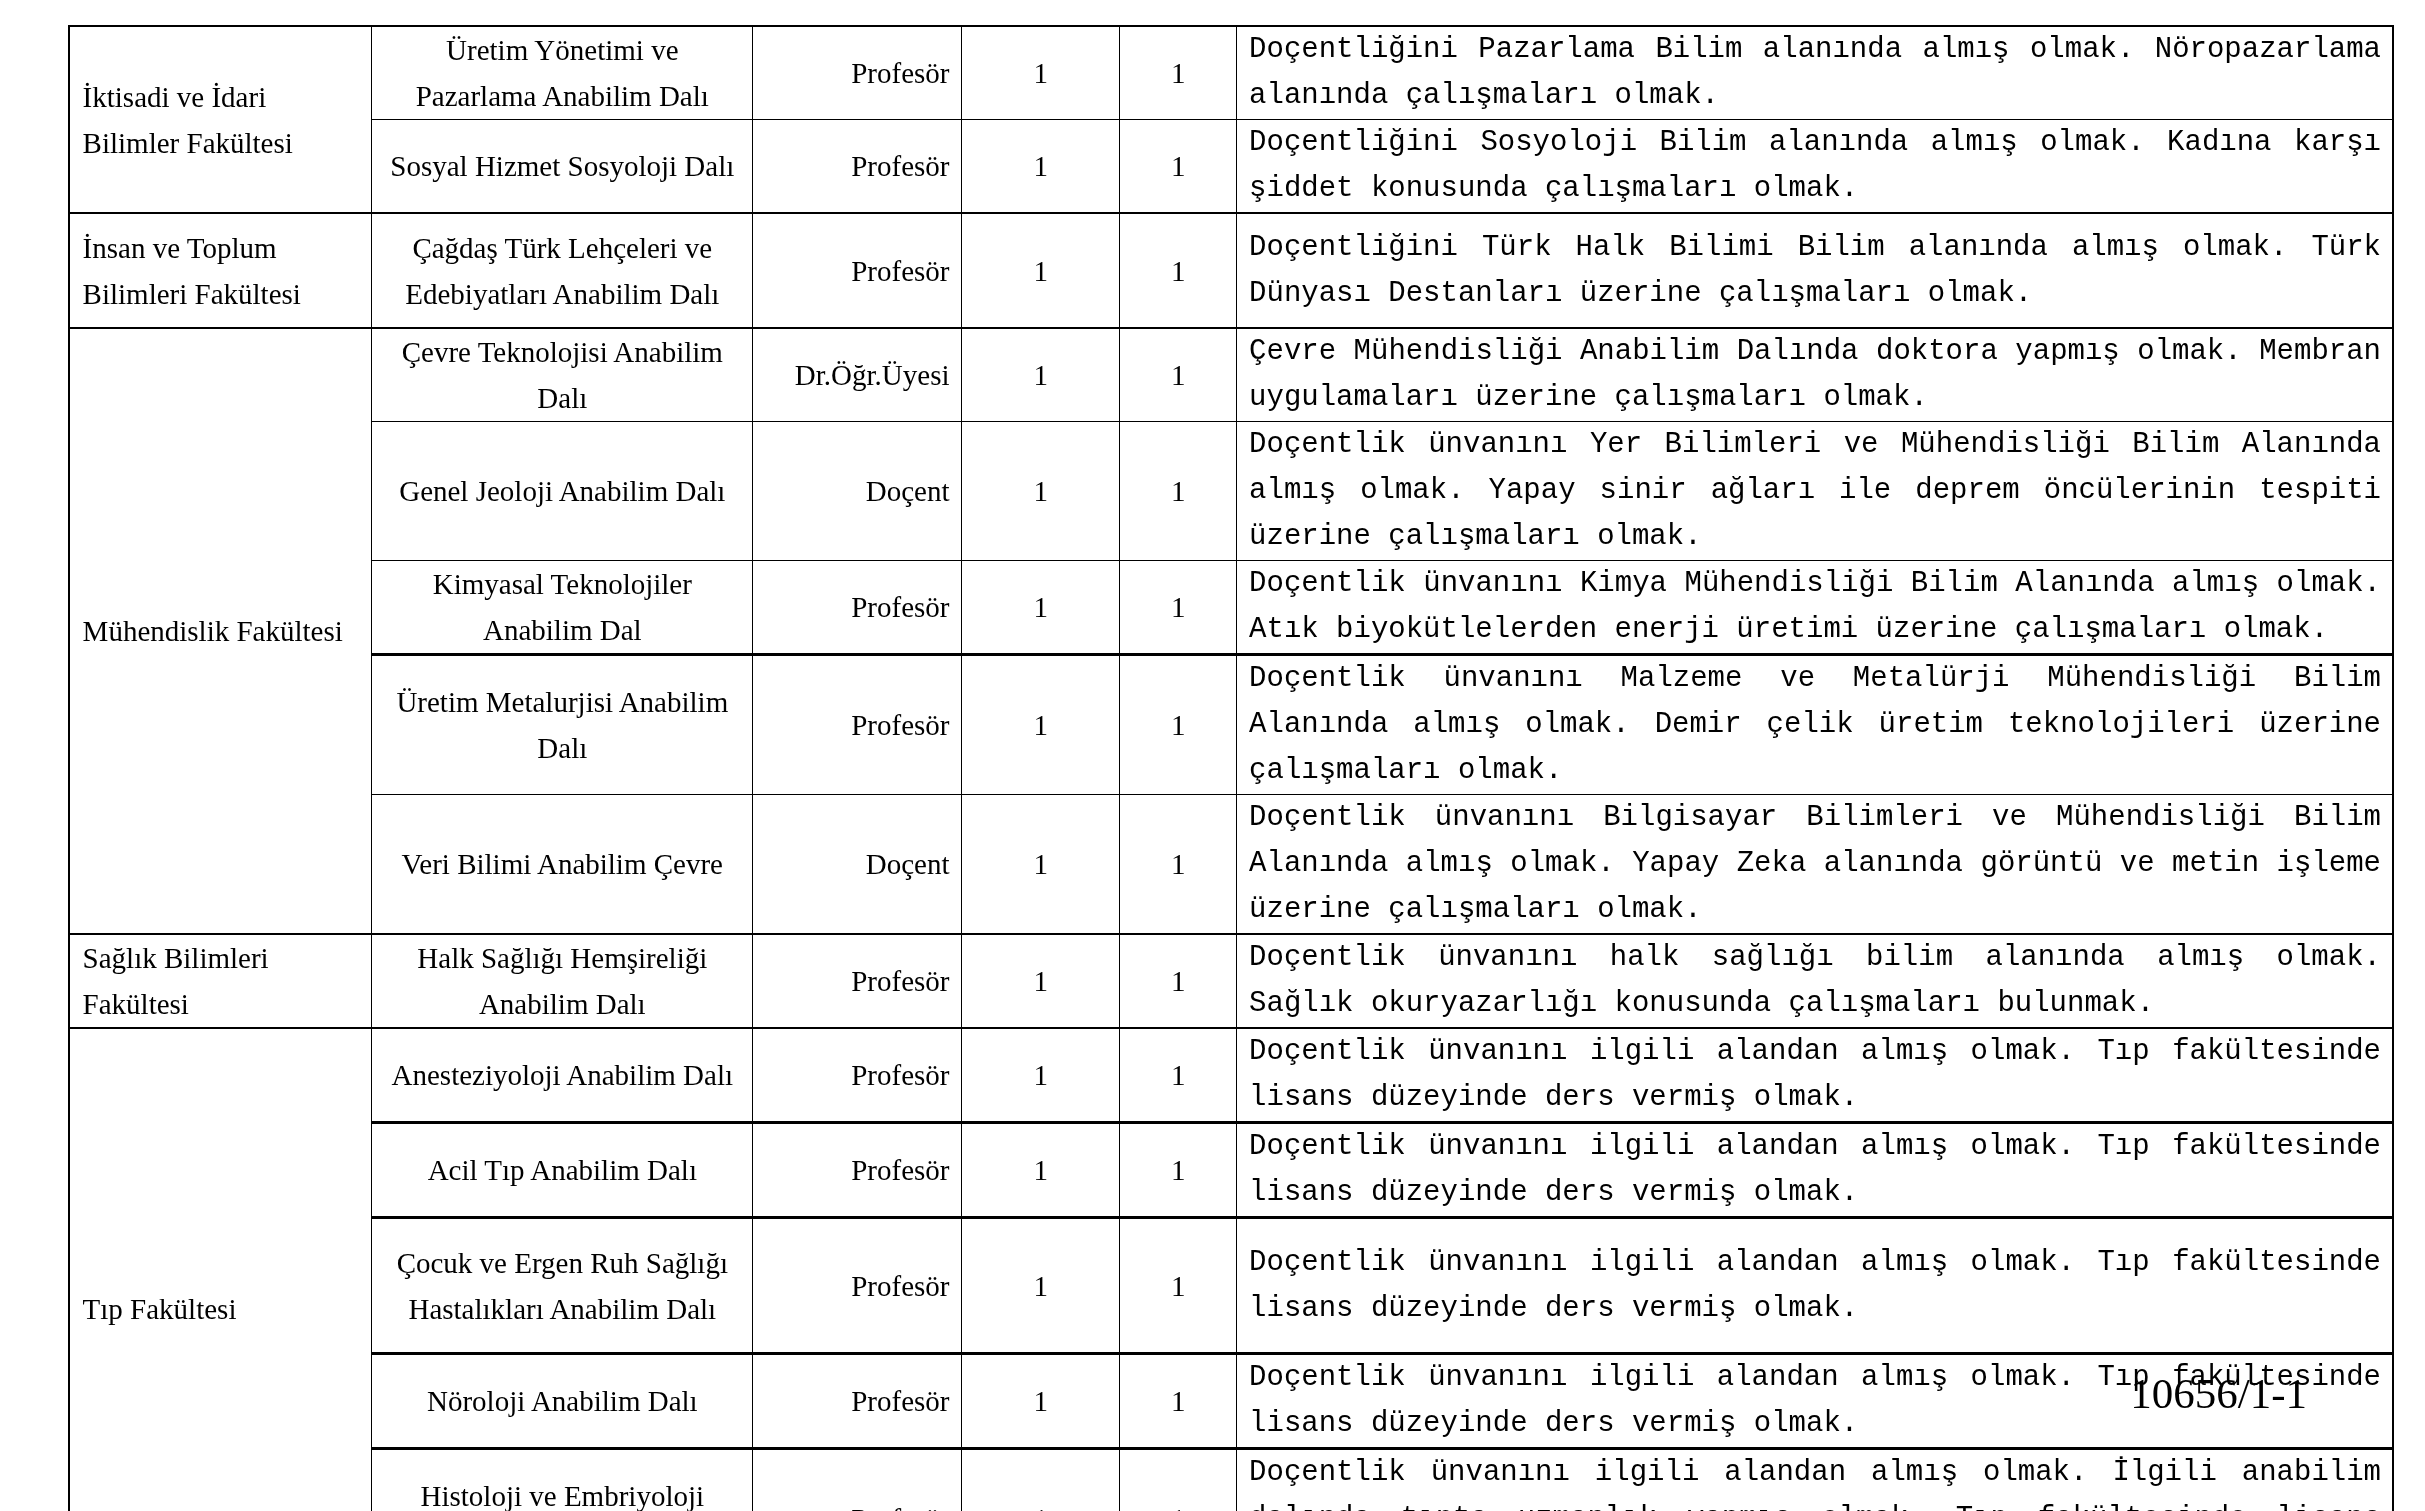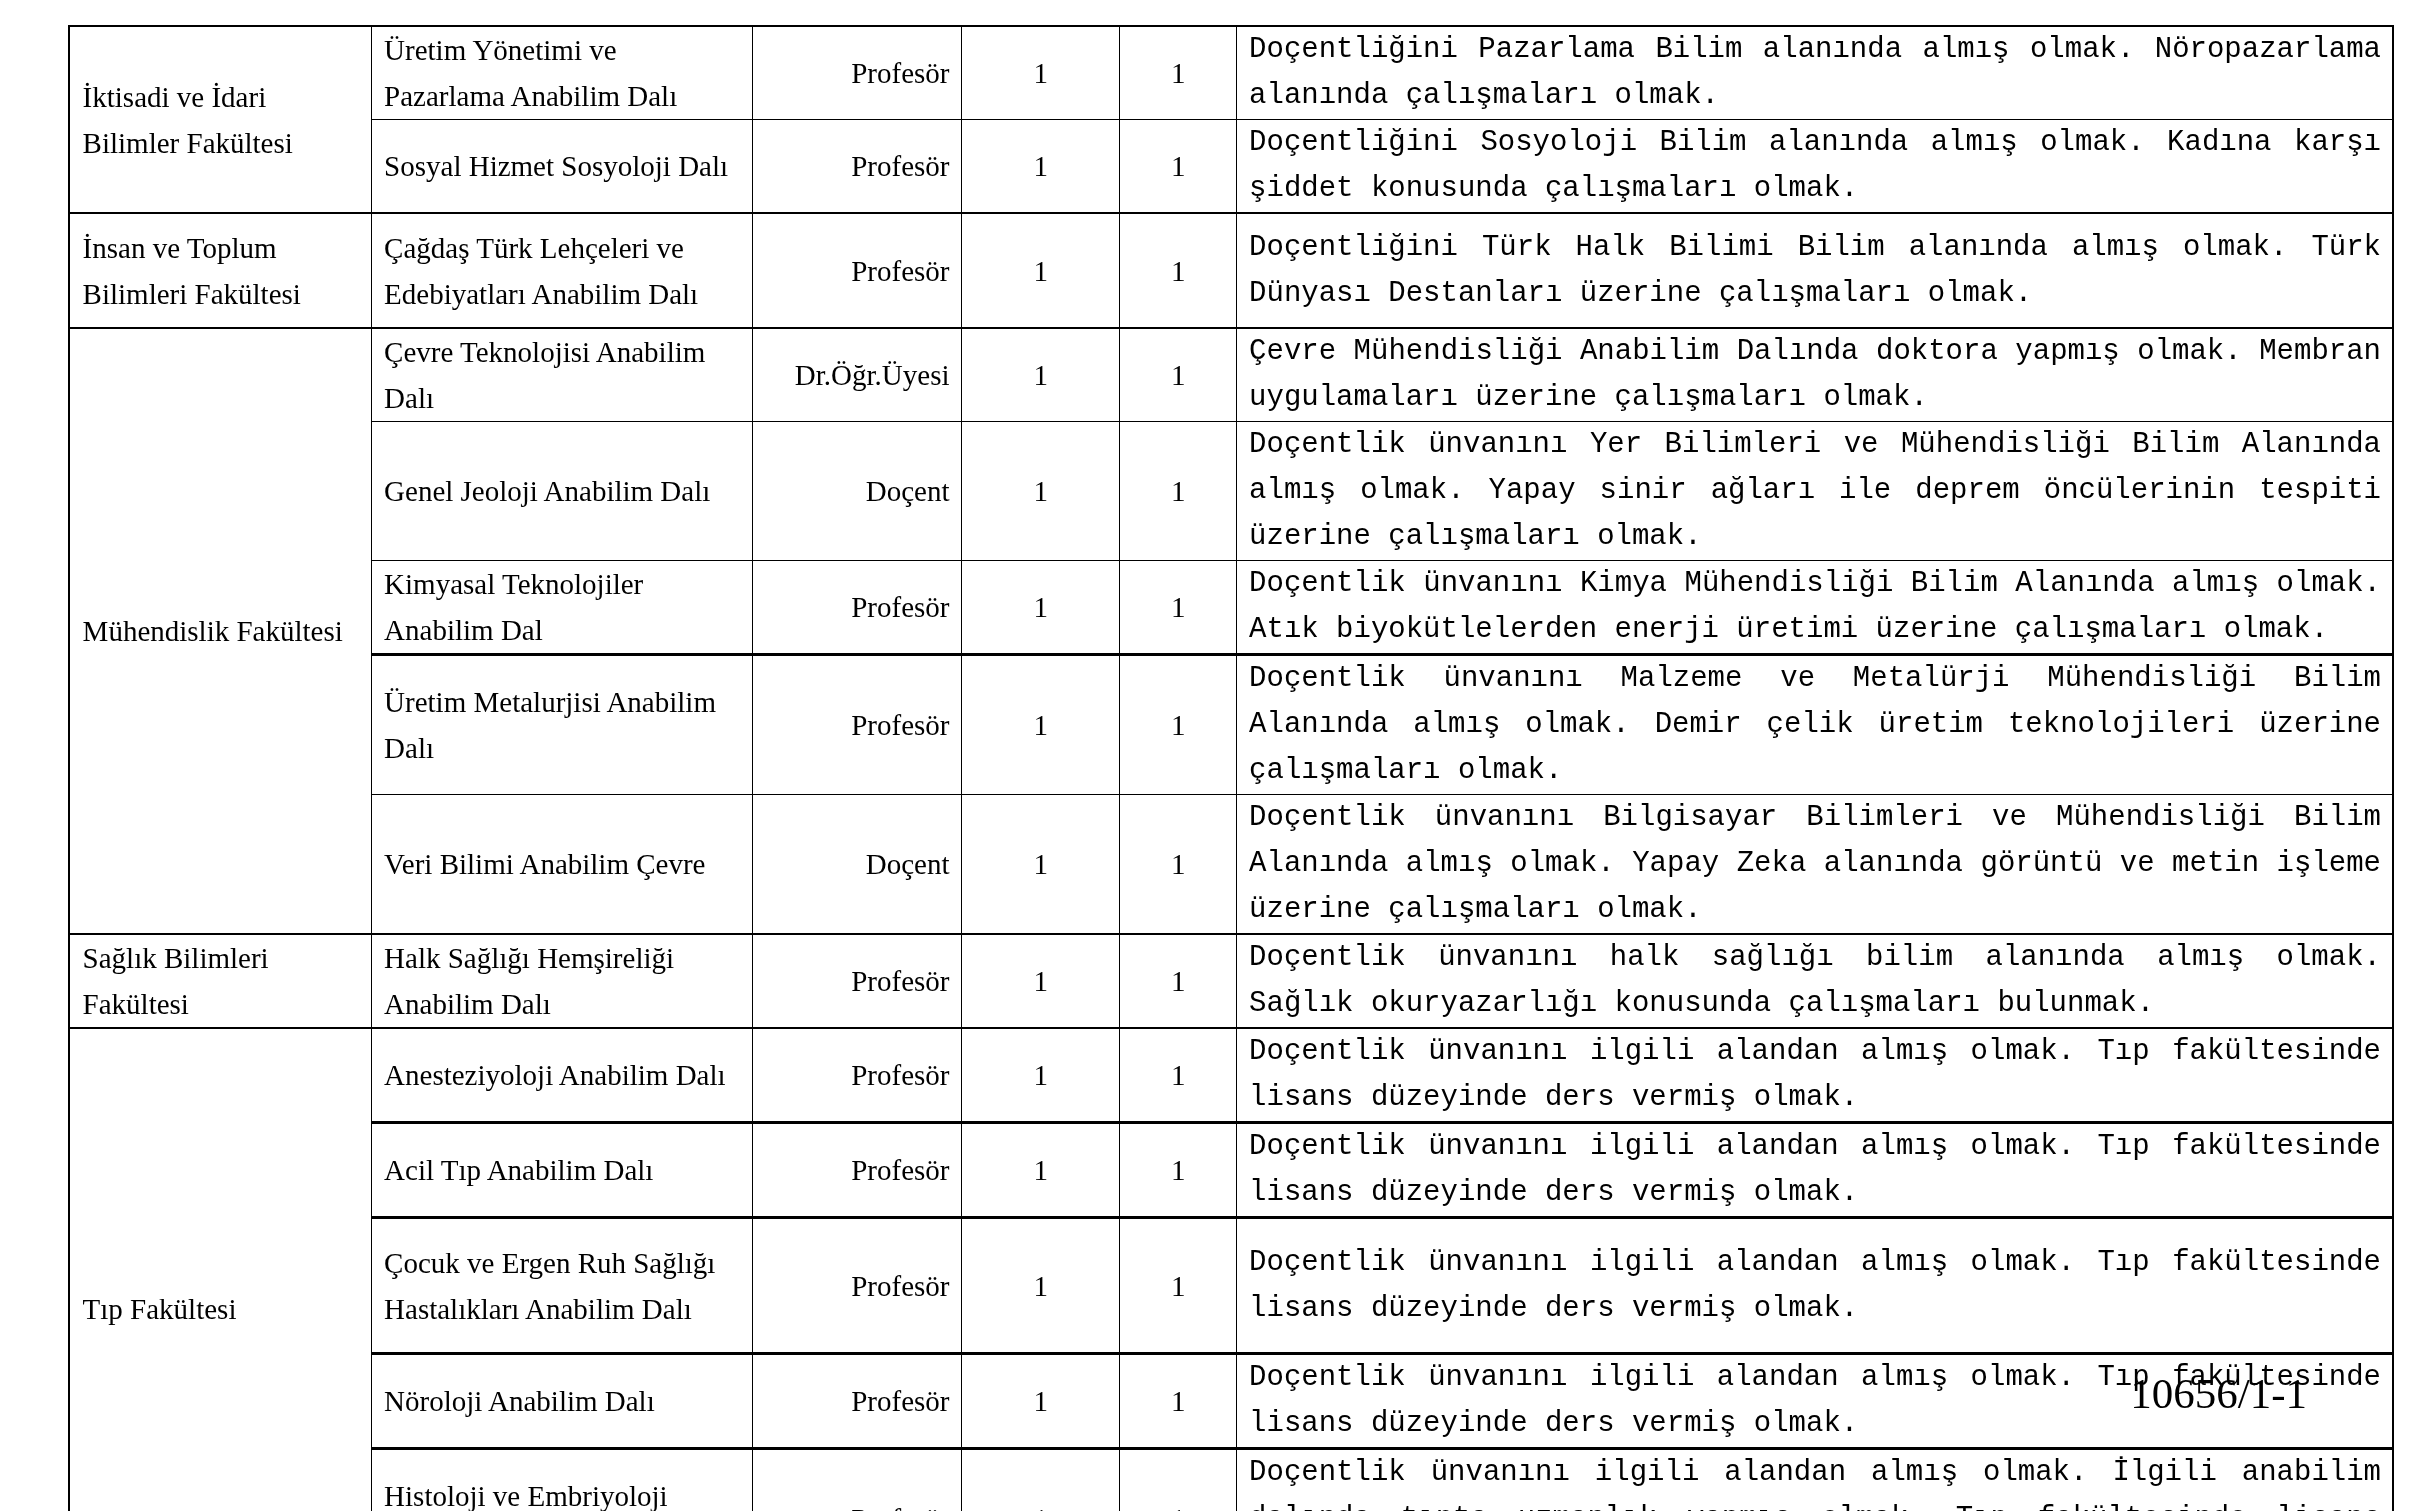--- a/index.html
+++ b/index.html
@@ -13,21 +13,21 @@
     border: 2.4px solid #000;
   }
   table.grid td {
     border: 1.6px solid #000;
     font-size: 29px; line-height: 46px;
     padding: 0 11px 0 12.6px;
     vertical-align: middle;
     overflow: hidden;
   }
   td.fac { text-align: left; }
-  td.dept { text-align: left; }
+  td.dept { text-align: center; }
   td.title { text-align: right; padding-left: 12.6px; }
   td.num { text-align: center; padding: 0; }
   td.req { text-align: justify; text-align-last: left; padding-left: 12.6px; padding-right: 14px; font-family: Liberation Mono, monospace; }
   tr.thick-top td { border-top-width: 3.1px; }
   tr.group-top td { border-top-width: 2.4px; }
   .footer {
     position: absolute; left: 2126px; top: 1374px; width: 181px;
     text-align: right; font-size: 43px; line-height: 39px;
   }
 </style>

